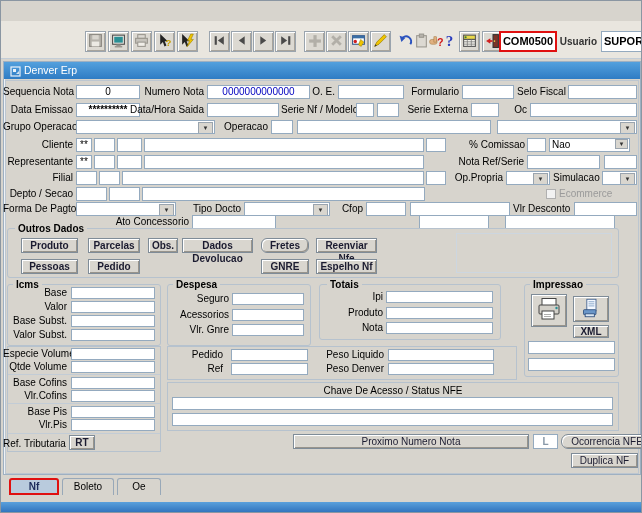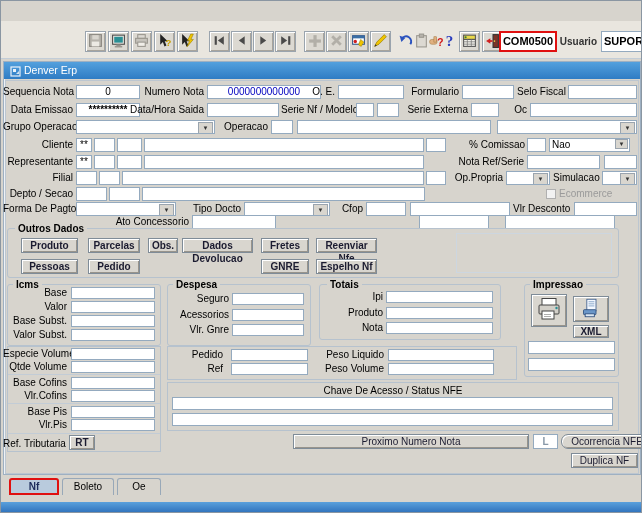--- a/index.html
+++ b/index.html
@@ -191,21 +191,21 @@
           <rect x="3" y="3" width="3" height="3" fill="#eaf2fa"></rect>
           <polygon points="6,8 9,8 9,5" fill="#cfe2f2"></polygon>
         </svg></span>
     <span class="dtxt">Denver Erp</span>
   </div>
   <div class="abs inner"></div>
 
   <div class="abs lbl" style="left:2px;top:84px;width:70px;">Sequencia Nota</div>
   <div class="abs fld ctr" style="left:75px;top:84px;width:64px;">0</div>
   <div class="abs lbl" style="left:142px;top:84px;width:61px;">Numero Nota</div>
-  <div class="abs fld ctr blue" style="left:206px;top:84px;width:114px;">0000000000000</div>
+  <div class="abs fld ctr blue" style="left:206px;top:84px;width:103px;">0000000000000</div>
   <div class="abs lbl" style="left:302px;top:84px;width:32px;">O. E.</div>
   <div class="abs fld" style="left:337px;top:84px;width:66px;"></div>
   <div class="abs lbl" style="left:408px;top:84px;width:50px;">Formulario</div>
   <div class="abs fld" style="left:461px;top:84px;width:52px;"></div>
   <div class="abs lbl" style="left:516px;top:84px;width:48px;">Selo Fiscal</div>
   <div class="abs fld" style="left:567px;top:84px;width:69px;"></div>
 
   <div class="abs lbl" style="left:2px;top:102px;width:70px;">Data Emissao</div>
   <div class="abs fld ctr" style="left:75px;top:102px;width:64px;font-weight:bold;">**********</div>
   <div class="abs lbl" style="left:128px;top:102px;width:75px;">Data/Hora Saida</div>
@@ -288,21 +288,21 @@
   <div class="abs fld" style="left:191px;top:214px;width:84px;"></div>
   <div class="abs fld" style="left:418px;top:214px;width:70px;"></div>
   <div class="abs fld" style="left:504px;top:214px;width:110px;"></div>
 
   <div class="abs grp" style="left:6px;top:227px;width:612px;height:50px;"></div>
   <div class="abs gtitle" style="left:14px;top:222px;">Outros Dados</div>
   <div class="abs btn" style="left:20px;top:237px;width:57px;">Produto</div>
   <div class="abs btn" style="left:87px;top:237px;width:52px;">Parcelas</div>
   <div class="abs btn" style="left:147px;top:237px;width:30px;">Obs.</div>
   <div class="abs btn" style="left:181px;top:237px;width:71px;">Dados Devolucao</div>
-  <div class="abs btn" style="left:260px;top:237px;width:48px;">Fretes</div>
+  <div class="abs btn" style="left:260px;top:237px;width:48px;border-radius:6px;">Fretes</div>
   <div class="abs btn" style="left:315px;top:237px;width:61px;">Reenviar Nfe</div>
   <div class="abs btn" style="left:20px;top:258px;width:57px;">Pessoas</div>
   <div class="abs btn" style="left:87px;top:258px;width:52px;">Pedido</div>
   <div class="abs btn" style="left:260px;top:258px;width:48px;">GNRE</div>
   <div class="abs btn" style="left:315px;top:258px;width:61px;">Espelho Nf</div>
   <div class="abs pnl" style="left:455px;top:232px;width:156px;height:40px;border-color:#ccd6e0;"></div>
 
   <div class="abs grp" style="left:6px;top:283px;width:154px;height:62px;"></div>
   <div class="abs gtitle" style="left:12px;top:278px;">Icms</div>
   <div class="abs lbl" style="left:2px;top:286px;width:64px;height:12px;line-height:12px;">Base</div>
@@ -374,21 +374,21 @@
   <div class="abs lbl" style="left:2px;top:436px;width:62px;">Ref. Tributaria</div>
   <div class="abs btn" style="left:68px;top:434px;width:26px;">RT</div>
 
   <div class="abs pnl" style="left:166px;top:345px;width:350px;height:34px;"></div>
   <div class="abs lbl" style="left:170px;top:348px;width:52px;height:12px;line-height:12px;">Pedido</div>
   <div class="abs fld" style="left:230px;top:348px;width:77px;height:12px;"></div>
   <div class="abs lbl" style="left:170px;top:362px;width:52px;height:12px;line-height:12px;">Ref</div>
   <div class="abs fld" style="left:230px;top:362px;width:77px;height:12px;"></div>
   <div class="abs lbl" style="left:310px;top:348px;width:73px;height:12px;line-height:12px;">Peso Liquido</div>
   <div class="abs fld" style="left:387px;top:348px;width:106px;height:12px;"></div>
-  <div class="abs lbl" style="left:310px;top:362px;width:73px;height:12px;line-height:12px;">Peso Volume</div>
+  <div class="abs lbl" style="left:310px;top:362px;width:73px;height:12px;line-height:12px;">Peso Denver</div>
   <div class="abs fld" style="left:387px;top:362px;width:106px;height:12px;"></div>
 
   <div class="abs pnl" style="left:166px;top:381px;width:452px;height:49px;"></div>
   <div class="abs lbl ctr" style="left:166px;top:383px;width:452px;text-align:center;">Chave De Acesso / Status NFE</div>
   <div class="abs fld" style="left:171px;top:396px;width:441px;height:13px;"></div>
   <div class="abs fld" style="left:171px;top:412px;width:441px;height:13px;"></div>
 
   <div class="abs btn" style="left:292px;top:433px;width:236px;font-weight:normal;">Proximo Numero Nota</div>
   <div class="abs fld lfld" style="left:532px;top:433px;width:25px;height:15px;line-height:13px;">L</div>
   <div class="abs btn" style="left:560px;top:433px;width:92px;font-weight:normal;border-radius:7px;">Ocorrencia NFE</div>

